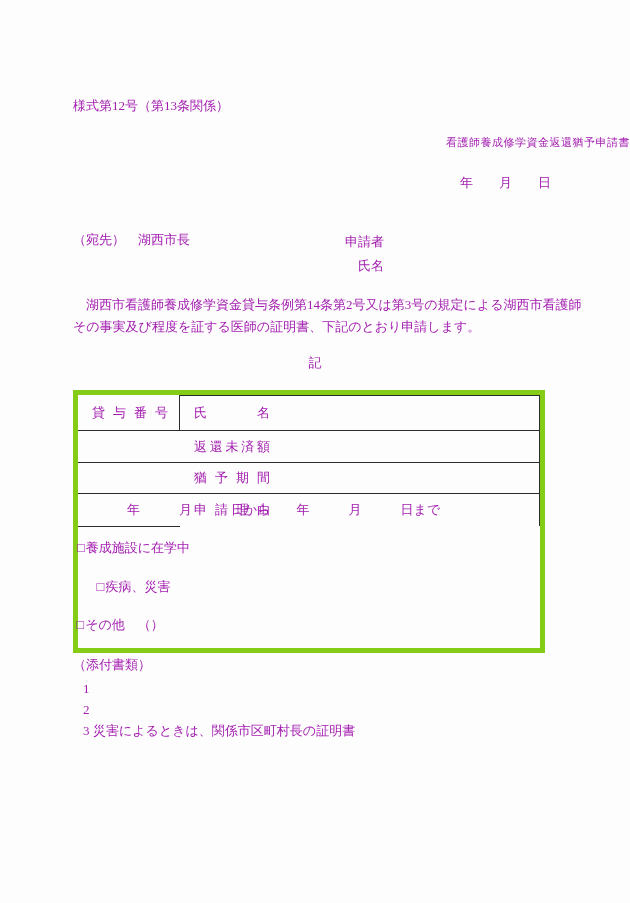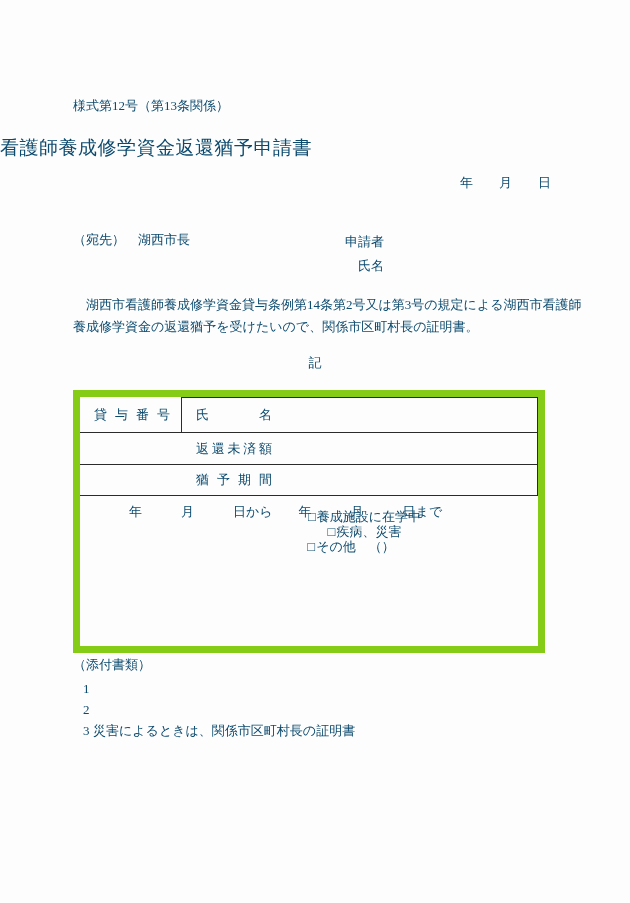--- a/index.html
+++ b/index.html
@@ -2,42 +2,42 @@
 <html lang="ja"><head>
 <meta charset="utf-8">
 <style>
   * { margin:0; padding:0; box-sizing:border-box; }
   html,body { background:#e8e8e8; }
   #page {
     position:relative;
     width:630px; height:903px;
     margin:0 auto;
     background:#fdfdfd;
-    color:#0c4a6e;
+    color:#a21caf;
     font-family:"Liberation Serif","DejaVu Serif",serif;
     font-size:13px;
     line-height:1.35;
     overflow:hidden;
   }
   .abs { position:absolute; }
 
   #form-number { left:73px; top:97px; }
-  #doc-title { left:0; top:135px; width:630px; text-align:left; font-size:19px; letter-spacing:0.5px; }
+  #doc-title { left:0; top:135px; width:630px; text-align:right; font-size:11px; letter-spacing:0.5px; }
   #date-line { top:174px; right:79px; }
   #addressee { left:73px; top:195px;margin-top:36px; }
   #applicant-block { left:345px; top:233px; }
   #applicant-name { margin-left:13px; margin-top:6px; }
   #body-text { left:73px; top:294px; width:492px; }
   .body-line { line-height:22px; white-space:pre; }
   #ki-label { left:0; top:354px; width:630px; text-align:center; }
 
   
   #main-table {
     left:73px; top:390px; width:472px; height:263px;
-    border:7px solid #84cc16;
+    border:5px solid #84cc16;
     display:grid;
     grid-template-columns:102px 1fr;
     grid-template-rows:35px 32px 31px 33px 1fr;
   }
   .t-label {
     border-right:1px solid #2b2b2b;
     display:flex; align-items:center;
     padding-left:14px;
   }
   .t-label > span {
@@ -80,21 +80,21 @@
 
   <div class="abs" id="addressee">（宛先）　湖西市長</div>
 
   <div class="abs" id="applicant-block">
     <div>申請者</div>
     <div id="applicant-name">氏名</div>
   </div>
 
   <div class="abs" id="body-text">
     <div class="body-line">　湖西市看護師養成修学資金貸与条例第14条第2号又は第3号の規定による湖西市看護師</div>
-    <div class="body-line">養成修学資金の返還猶予を受けたいので、関係市区町村長の証明書。</div>
+    <div class="body-line">その事実及び程度を証する医師の証明書、下記のとおり申請します。</div>
   </div>
 
   <div class="abs" id="ki-label">記</div>
 
   <div class="abs" id="main-table">
 
     <div class="t-label">
       <span>貸与番号</span>
     </div>
 
@@ -106,20 +106,23 @@
     <div class="t-label bt">
       <span>返還未済額</span>
     </div>
     <div class="t-value bt"></div>
 
     <div class="t-label bt">
       <span>猶予期間</span>
     </div>
     <div class="t-value bt">　　　年　　　月　　　日から　　年　　　月　　　日まで</div>
 
+    <div class="t-label bt">
+      <span>申請理由</span>
+    </div>
     <div class="t-value bt" id="reason-cell">
 
       <div class="reason-line">
         <span class="checkbox-glyph">□</span>
         <span>養成施設に在学中</span>
       </div>
 
       <div class="reason-line">
         <span class="checkbox-glyph">□</span>
         <span>疾病、災害</span>

